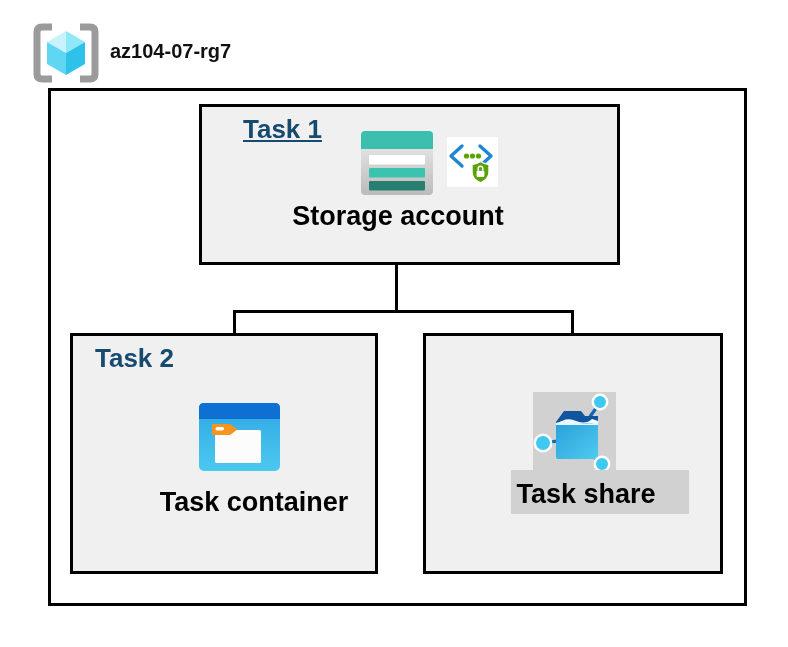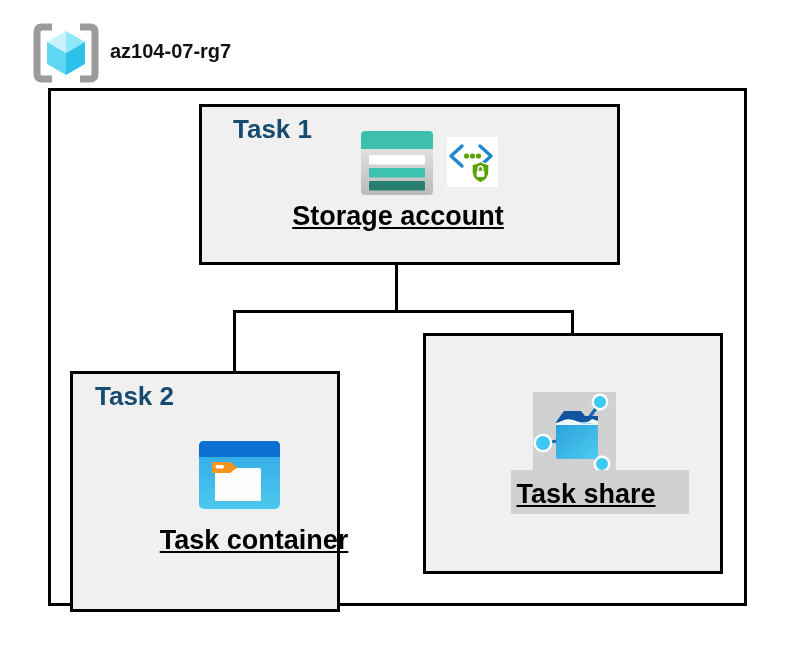--- a/index.html
+++ b/index.html
@@ -16,29 +16,29 @@
   
   .outer-box {
     position:absolute; left:48px; top:88px; width:699px; height:518px;
     border:3px solid #000; background:#ffffff; box-sizing:border-box;
   }
   .task-box {
     position:absolute; background:#F0F0F0; border:3px solid #000;
     box-sizing:border-box;
   }
   .task1 { left:199px; top:104px; width:421px; height:161px; }
-  .task2 { left:70px;  top:333px; width:270px; height:241px;margin-top:38px; }
+  .task2 { left:70px;  top:333px; width:308px; height:241px; }
   .task3 { left:423px; top:333px; width:300px; height:241px; }
   .task-label {
     position:absolute; font-size:26px; font-weight:700; color:#174A6F;
     white-space:nowrap; line-height:1.1;
   }
   .item-label {
     position:absolute; transform:translateX(-50%); white-space:nowrap;
-    font-size:27px; font-weight:700; color:#000000; line-height:1.1;text-decoration:underline;
+    font-size:27px; font-weight:700; color:#000000; line-height:1.1;
   }
   
   .line { position:absolute; background:#000000; }
   .line-v1 { left:395px; top:236px; width:3px; height:76px; }
   .line-h  { left:233px; top:310px; width:341px; height:3px; }
   .line-v2 { left:233px; top:310px; width:3px; height:94px; }
   .line-v3 { left:571px; top:310px; width:3px; height:82px; }
   
   .icon { position:absolute; line-height:0; }
   .fs-plate {
@@ -68,21 +68,21 @@
   <div class="rg-title">az104-07-rg7</div>
 
   <div class="outer-box"></div>
 
   <div class="line line-v1"></div>
   <div class="line line-h"></div>
   <div class="line line-v2"></div>
   <div class="line line-v3"></div>
 
   <div class="task-box task1">
-    <div class="task-label" style="left:31px; top:8px;">Task 1</div>
+    <div class="task-label" style="left:41px; top:8px;text-decoration:underline;">Task 1</div>
 
     <span class="icon" style="left:159px; top:24px;">
       <svg width="72" height="64" viewBox="0 0 72 64">
         <defs>
           <linearGradient id="sgGray" x1="0" y1="0" x2="0" y2="1">
             <stop offset="0" stop-color="#EFEFEF"></stop>
               <stop offset="1" stop-color="#BBBBBB"></stop>
           </linearGradient>
         </defs>
         <rect x="0" y="0" width="72" height="64" rx="4" fill="url(#sgGray)"></rect>

